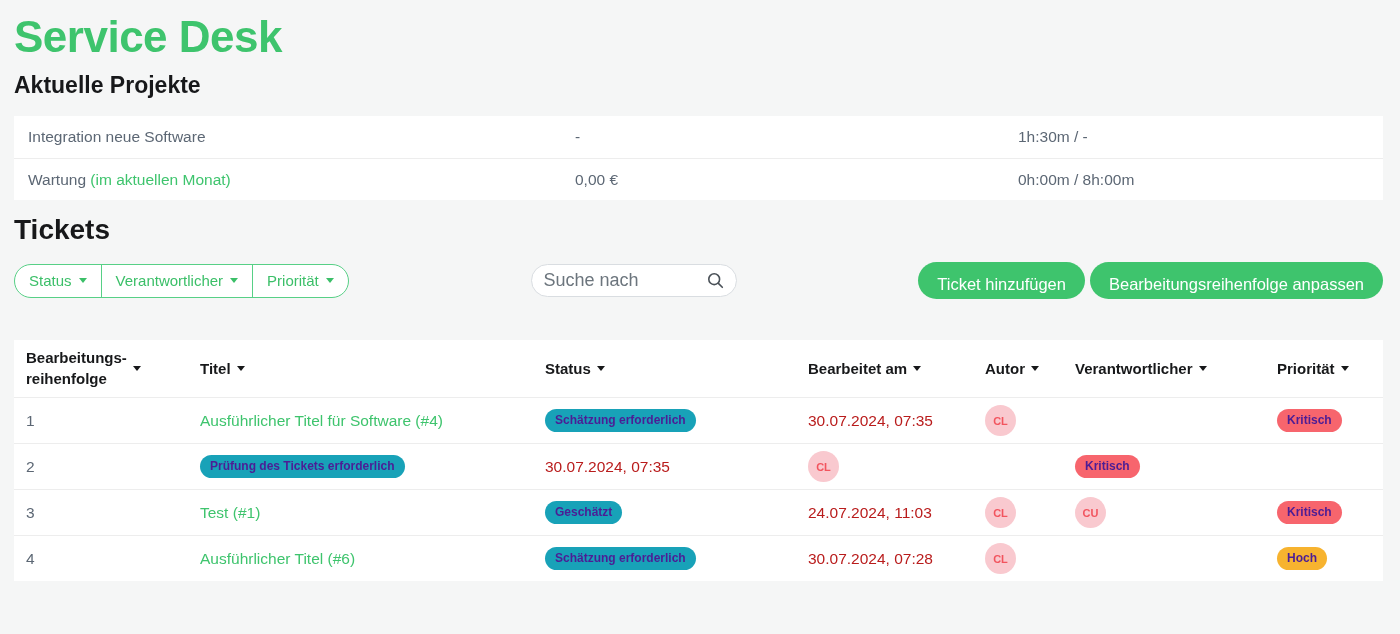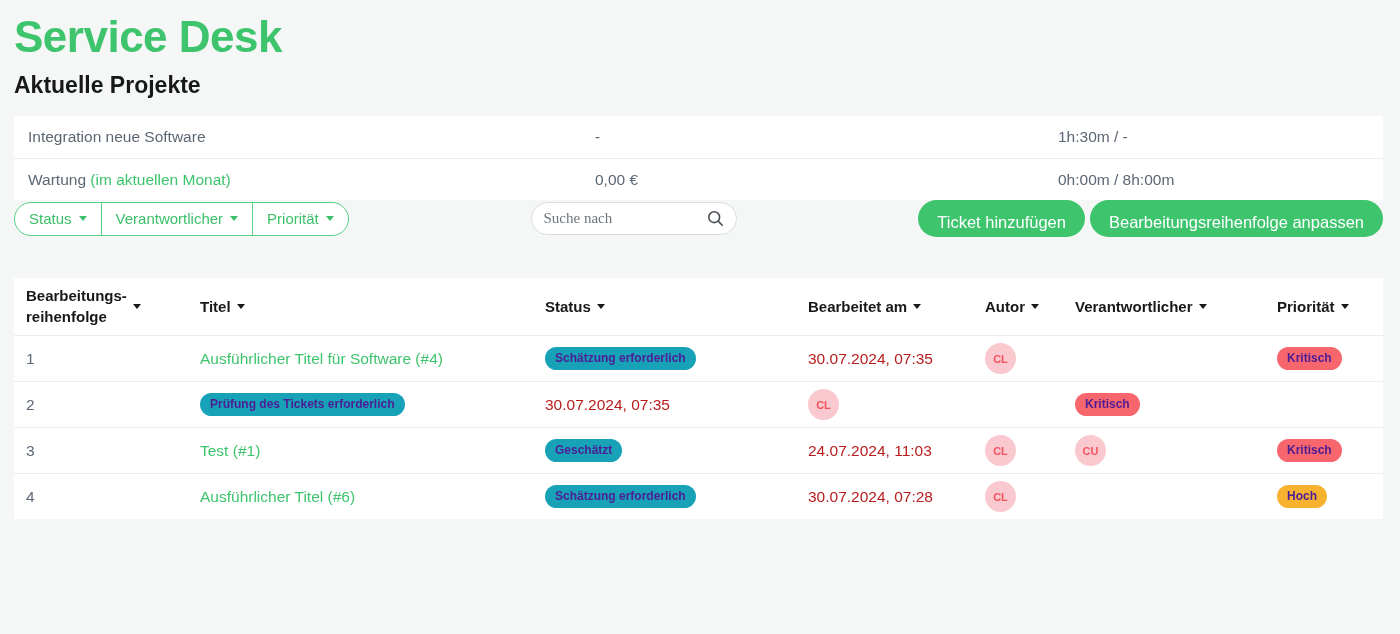--- a/index.html
+++ b/index.html
@@ -26,21 +26,21 @@
   
   .p-row {
     display: grid;
     grid-template-columns: 547px 443px 1fr;
     align-items: center;
     padding: 0 14px;
     border-top: 1px solid #ededed;
   }
   .p-row:first-child { border-top: none; }
   .p-head { height: 38px; font-weight: 700; color: #212529; font-size: 15px; }
-  .p-body { height: 42px; font-size: 15.5px; color: #5c6774; gap: 20px; }
+  .p-body { height: 42px; font-size: 15.5px; color: #5c6774; }
   .note { color: #3ec46d; }
 
   
   .toolbar {
     display: flex; align-items: center; justify-content: space-between;
     margin: 0 0 0 0;
   }
   .btn-group {
     display: inline-flex; background: #fff;
     border: 1px solid #57d086; border-radius: 17px; overflow: hidden;
@@ -61,21 +61,21 @@
   }
 
   .search-wrap {
     display: inline-flex; align-items: center;
     width: 206px; height: 33px; background: #fff;
     border: 1px solid #d9dde1; border-radius: 17px;
     padding: 0 12px;
   }
   .search-input {
     border: none; outline: none; flex: 1; min-width: 0;
-    font-size: 15px; color: #495057; font-family: Liberation Serif, serif; background: transparent;
+    font-size: 18px; color: #495057; font-family: Liberation Sans, sans-serif; background: transparent;
   }
   .search-input::placeholder { color: #6c757d; }
   .search-icon { flex: 0 0 auto; margin-left: 6px; display: inline-flex; }
 
   .actions { display: inline-flex; gap: 5px; }
   .action-btn {
     background: #3ec46d; color: #fff; border: none; cursor: pointer;
     font-size: 16.5px; font-family: inherit;
     height: 37px; padding: 13px 19px; border-radius: 18.5px;
   }
@@ -140,20 +140,21 @@
     <div class="p-row p-body">
       <div>
         <span>Wartung</span>
         <span class="note">(im aktuellen Monat)</span>
       </div>
       <div>0,00 €</div>
       <div>0h:00m / 8h:00m</div>
     </div>
   </div>
 
+  <h2 class="section-heading tickets-heading">Tickets</h2>
 
   <div class="toolbar">
     <div class="btn-group">
       <button class="filter-btn">
         <span>Status</span>
         <span class="caret"></span>
       </button>
       <button class="filter-btn">
         <span>Verantwortlicher</span>
         <span class="caret"></span>

